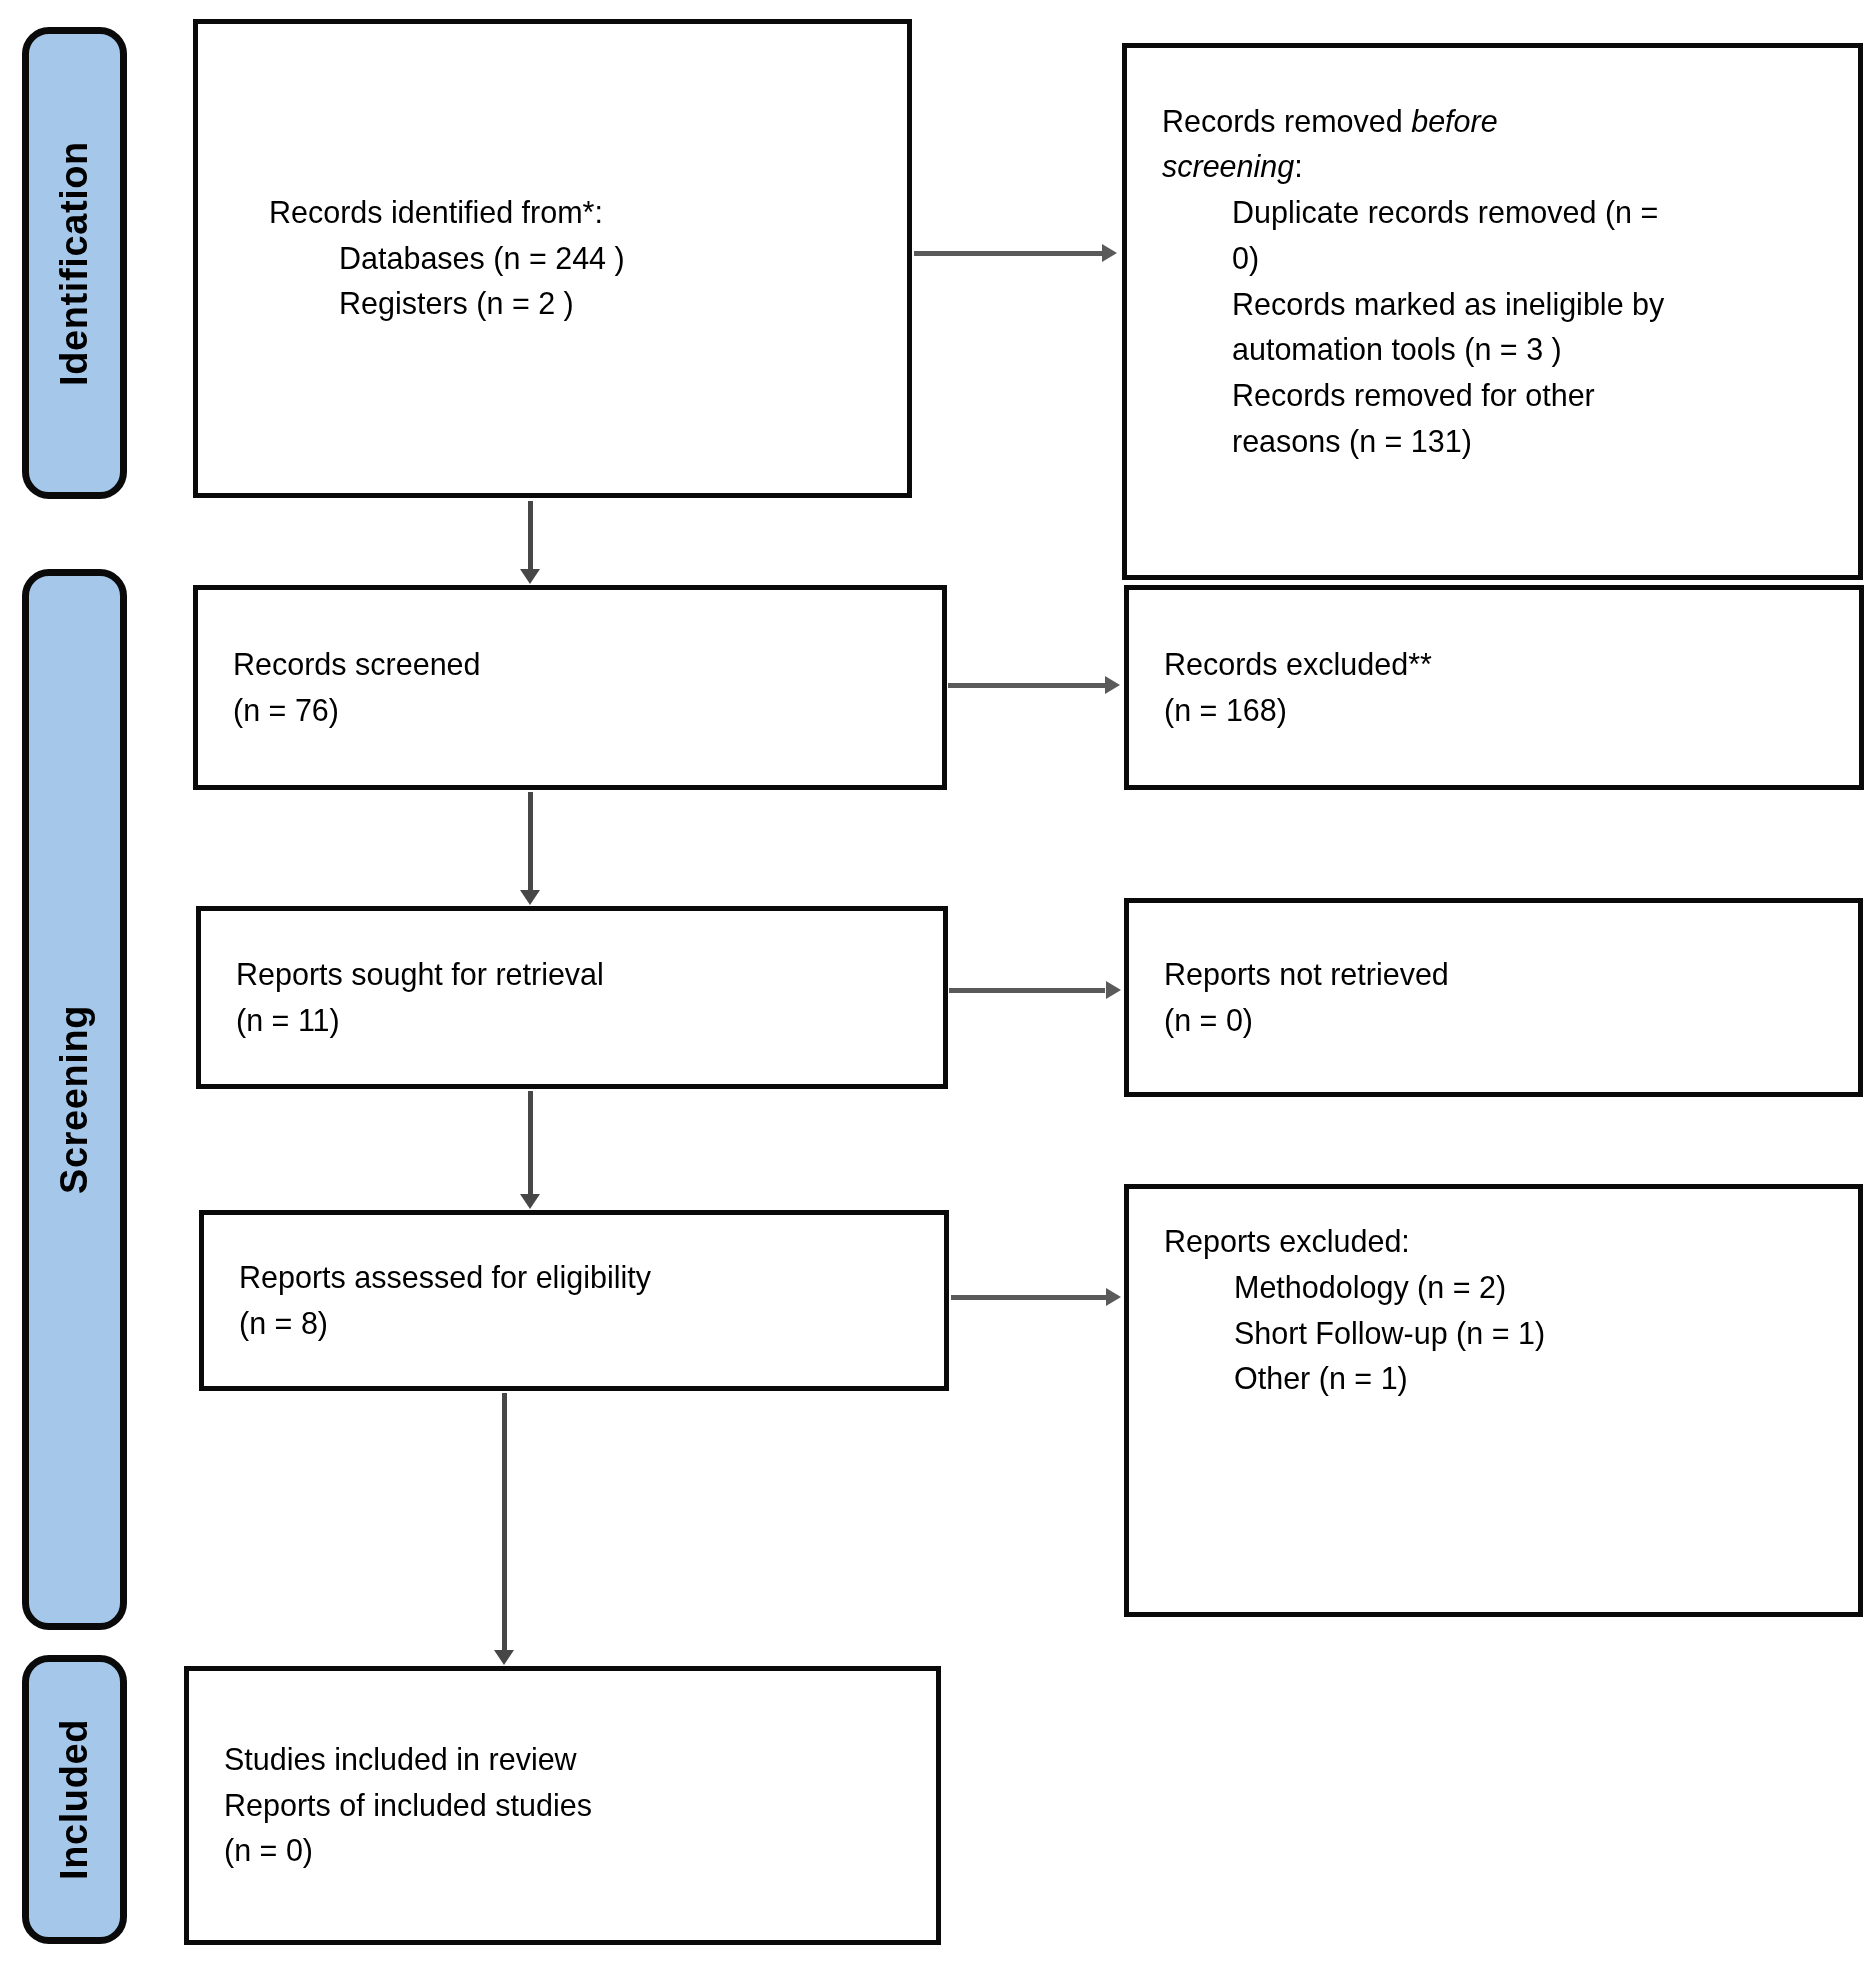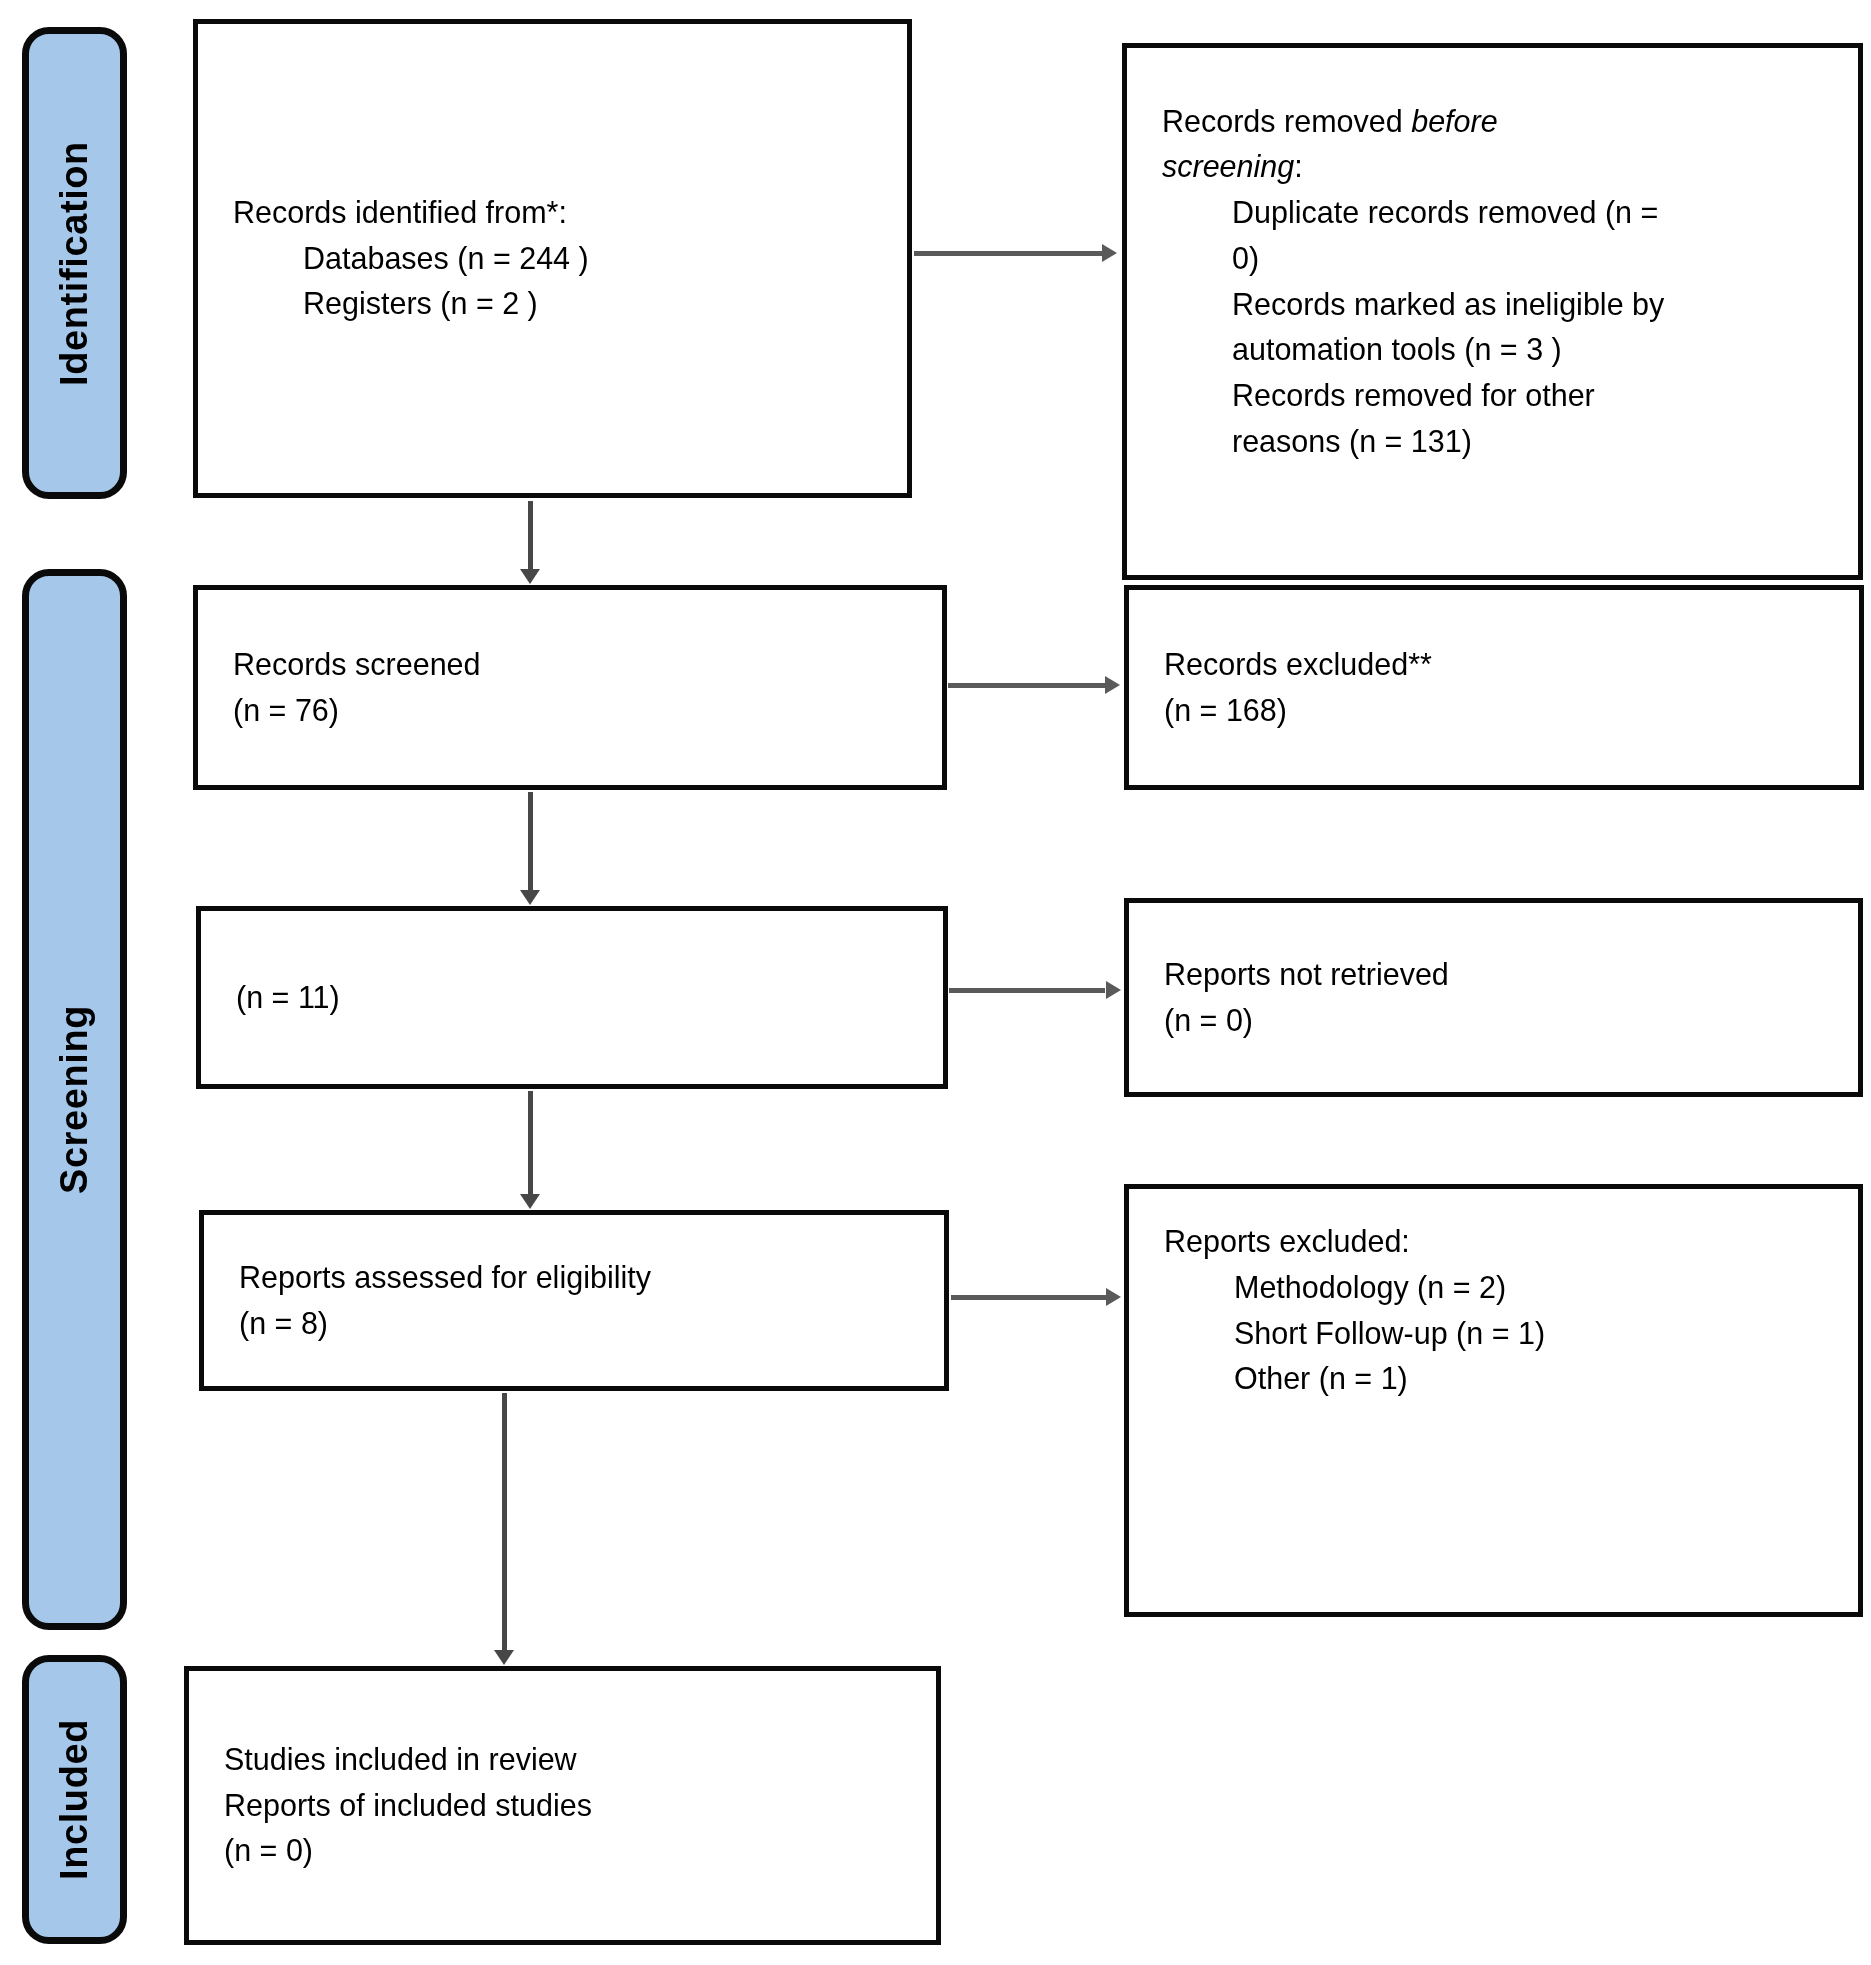--- a/index.html
+++ b/index.html
@@ -74,21 +74,21 @@
   <div class="stage-bar" style="top:27px; height:472px;">
     <div class="stage-label">Identification</div>
   </div>
   <div class="stage-bar" style="top:569px; height:1061px;">
     <div class="stage-label">Screening</div>
   </div>
   <div class="stage-bar" style="top:1655px; height:289px;">
     <div class="stage-label">Included</div>
   </div>
 
-  <div class="flow-box" style="left:193px; top:19px; width:719px; height:479px;">
+  <div class="flow-box" style="left:193px; top:19px; width:719px; height:479px;padding-left:36px;">
     <div class="box-inner">
       <div>Records identified from*:</div>
       <div class="indent">Databases (n = 244 )</div>
       <div class="indent">Registers (n = 2 )</div>
     </div>
   </div>
 
   <div class="flow-box top-align" style="left:1122px; top:14.6px; width:741px; height:537px; padding-top:51px;margin-top:28px;">
     <div class="box-inner">
       <div class="maxw"><span>Records removed </span><span class="italic">before screening</span><span>:</span></div>
@@ -107,20 +107,21 @@
 
   <div class="flow-box" style="left:1124px; top:585px; width:740px; height:205px;">
     <div class="box-inner">
       <div>Records excluded**</div>
       <div>(n = 168)</div>
     </div>
   </div>
 
   <div class="flow-box" style="left:196px; top:906px; width:752px; height:183px;">
     <div class="box-inner">
+      <div>Reports sought for retrieval</div>
       <div>(n = 11)</div>
     </div>
   </div>
 
   <div class="flow-box" style="left:1124px; top:898px; width:739px; height:199px;">
     <div class="box-inner">
       <div>Reports not retrieved</div>
       <div>(n = 0)</div>
     </div>
   </div>

